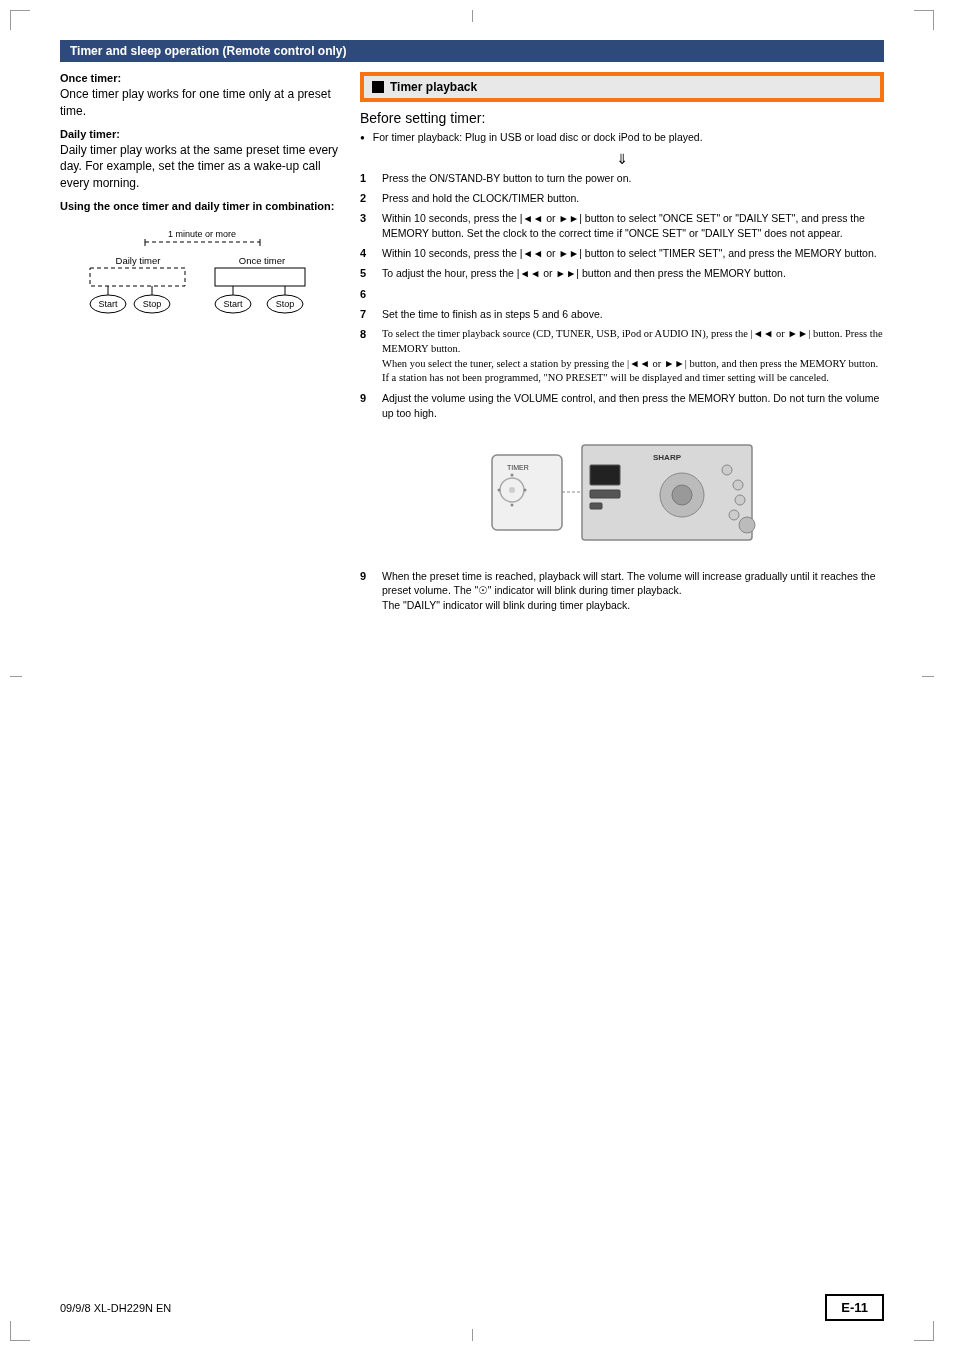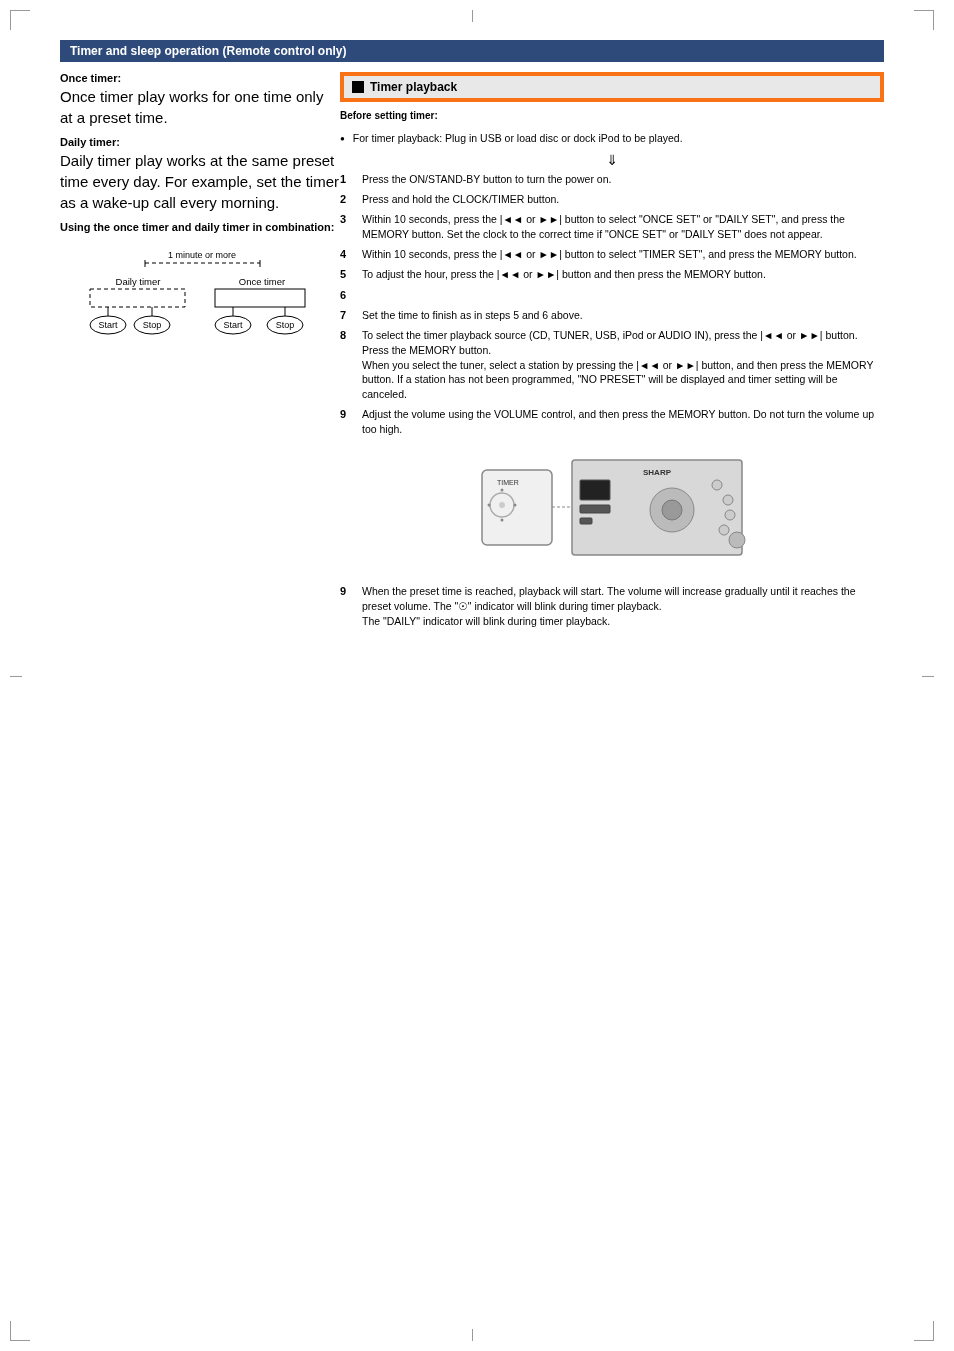--- a/index.html
+++ b/index.html
@@ -45,37 +45,38 @@
       background: #2d4a7a;
       color: #fff;
       font-size: 12px;
       font-weight: bold;
       padding: 4px 10px;
       margin-bottom: 10px;
     }
 
     .two-col {
       display: flex;
+      gap: 20px;
       justify-content: center;
     }
     .left-col {
       width: 280px;
       flex-shrink: 0;
     }
     .right-col {
       flex: 1;
     }
 
     .section-title {
       font-weight: bold;
       font-size: 11px;
       margin-bottom: 2px;
     }
     .section-text {
-      font-size: 15px;
+      font-size: 12px;
       line-height: 1.4;
       margin-bottom: 8px;
     }
 
     
     .diagram-container {
       margin: 12px 0;
       text-align: center;
       position: relative;
     }
@@ -100,23 +101,23 @@
       background: #000;
       display: inline-block;
       flex-shrink: 0;
     }
     .timer-playback-title {
       font-weight: bold;
       font-size: 12px;
     }
 
     .before-setting {
-      font-weight: bold;
-      font-size: 10px;
-      margin-bottom: 10px;
+      font-weight: normal;
+      font-size: 14px;
+      margin-bottom: 4px;
     }
     .bullet-list {
       list-style: none;
       padding: 0;
       margin-bottom: 6px;
     }
     .bullet-list li {
       display: flex;
       gap: 4px;
       margin-bottom: 4px;
@@ -291,21 +292,21 @@
         </li>
         <li>
           <span class="step-num bold">6</span>
         </li>
         <li>
           <span class="step-num bold">7</span>
           <span>Set the time to finish as in steps 5 and 6 above.</span>
         </li>
         <li>
           <span class="step-num bold">8</span>
-          <span style="white-space: pre-line;">To select the timer playback source (CD, TUNER, USB, iPod or AUDIO IN), press the |◄◄ or ►►| button. Press the MEMORY button.
+          <span style="white-space: pre-line; font-family: Liberation Serif, serif;">To select the timer playback source (CD, TUNER, USB, iPod or AUDIO IN), press the |◄◄ or ►►| button. Press the MEMORY button.
 When you select the tuner, select a station by pressing the |◄◄ or ►►| button, and then press the MEMORY button. If a station has not been programmed, "NO PRESET" will be displayed and timer setting will be canceled.</span>
         </li>
         <li>
           <span class="step-num bold">9</span>
           <span>Adjust the volume using the VOLUME control, and then press the MEMORY button. Do not turn the volume up too high.</span>
         </li>
       </ol>
 
       <div class="device-image">
         <svg width="280" height="120" viewBox="0 0 280 120">
@@ -347,13 +348,17 @@
       <ol class="steps-list" style="list-style:none; padding:0;">
         <li>
           <span class="step-num bold">9</span>
           <span style="white-space: pre-line;">When the preset time is reached, playback will start. The volume will increase gradually until it reaches the preset volume. The "☉" indicator will blink during timer playback.
 The "DAILY" indicator will blink during timer playback.</span>
         </li>
       </ol>
     </div>
   </div>
 
+  <div class="footer">
+    <div class="footer-left">09/9/8   XL-DH229N EN</div>
+    <div class="footer-right">E-11</div>
+  </div>
 </div>
 
 </body></html>

